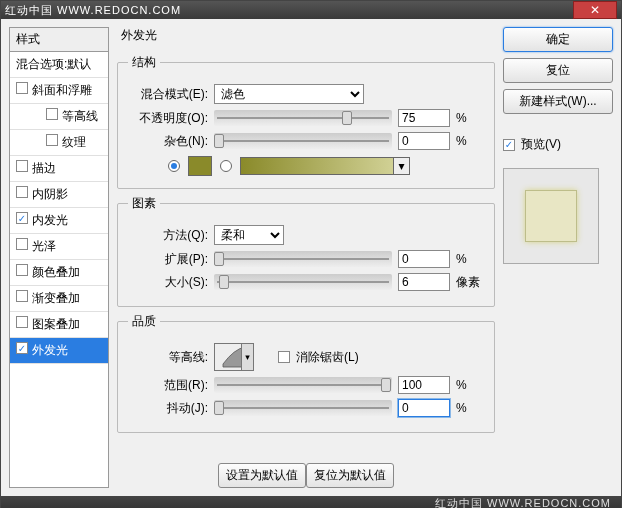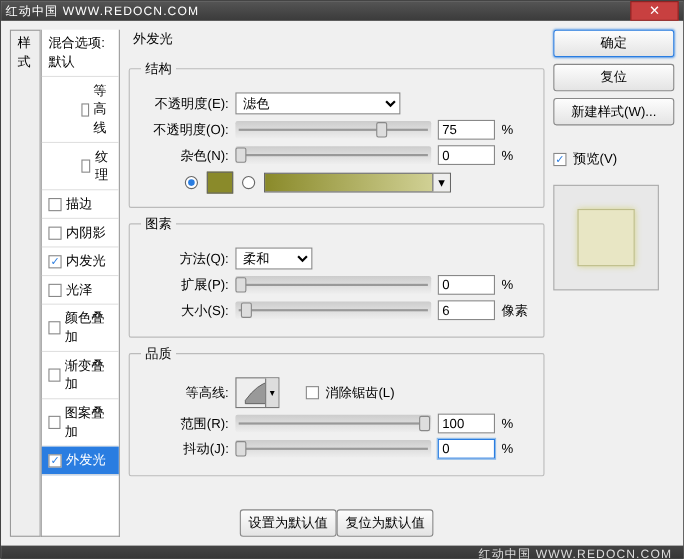--- a/index.html
+++ b/index.html
@@ -2,26 +2,26 @@
 <html><head>
 <meta charset="utf-8">
 <style>
 *{box-sizing:border-box;margin:0;padding:0;font-family:"Microsoft YaHei","SimSun",sans-serif;font-size:12px}
 body{background:#000;width:622px;height:508px;overflow:hidden}
 .window{width:622px;height:508px;background:#f0f0f0;border:1px solid #444;display:flex;flex-direction:column}
 .titlebar{height:28px;background:linear-gradient(#555,#3a3a3a);color:#fff;display:flex;align-items:center;padding:0 4px;justify-content:space-between}
 .titletext{font-size:11px;letter-spacing:1px}
 .closebtn{width:44px;height:18px;background:#c84040;color:#fff;display:flex;align-items:center;justify-content:center;border:1px solid #8b2020;cursor:pointer}
 .content{flex:1;display:flex;padding:8px;gap:8px;background:#f0f0f0}
-.leftcol{width:100px;display:flex;flex-direction:row}
+.leftcol{width:100px;display:flex;flex-direction:column}
 .rightcol{width:110px;display:flex;flex-direction:column;gap:6px}
 .midcol{flex:1;display:flex;flex-direction:column;gap:6px}
 .styleheader{background:#eee;border:1px solid #999;padding:3px 6px;font-size:12px}
 .stylelist{border:1px solid #999;border-top:none;background:#fff;flex:1}
-.styleitem{padding:4px 6px;border-bottom:1px solid #e0e0e0;display:flex;align-items:center;gap:4px;cursor:pointer}
+.styleitem{padding:4px 6px;border-bottom:1px solid #e0e0e0;display:flex;gap:4px;cursor:pointer}
 .styleitem.indent{padding-left:36px}
 .styleitem.selected{background:#2a7de1;color:#fff}
 .chk{width:12px;height:12px;border:1px solid #888;background:#fff;display:inline-flex;align-items:center;justify-content:center;font-size:10px;color:#2a7de1}
 .chk.checked::after{content:"✓"}
 .grouptitle{font-size:12px;margin-bottom:4px;padding-left:4px}
 fieldset{border:1px solid #bbb;padding:8px 10px 10px;border-radius:2px}
 legend{padding:0 4px;font-size:12px}
 .row{display:flex;align-items:center;gap:6px;margin:5px 0}
 .lbl{width:80px;text-align:right}
 select{border:1px solid #888;background:#fff;padding:1px 2px;height:20px}
@@ -59,20 +59,24 @@
   </div>
   <div class="content">
 
     <div class="leftcol">
       <div class="styleheader">样式</div>
       <div class="stylelist">
         <div class="styleitem">
             <span>混合选项:默认</span>
           </div>
         <div id="styleitems">
+            <div class="styleitem">
+              <span class="chk"></span>
+              <span>斜面和浮雕</span>
+            </div>
             <div class="styleitem indent">
               <span class="chk"></span>
               <span>等高线</span>
             </div>
             <div class="styleitem indent">
               <span class="chk"></span>
               <span>纹理</span>
             </div>
             <div class="styleitem">
               <span class="chk"></span>
@@ -109,21 +113,21 @@
           </div>
       </div>
     </div>
 
     <div class="midcol">
       <div class="grouptitle">外发光</div>
 
       <fieldset>
         <legend>结构</legend>
         <div class="row">
-          <span class="lbl">不透明度(E):</span>
+          <span class="lbl">混合模式(E):</span>
           <select style="width:150px"><option>滤色</option></select>
         </div>
         <div class="row">
           <span class="lbl">不透明度(O):</span>
           <div class="slider">
               <div class="thumb" style="left:72%"></div>
             </div>
           <input class="numbox" value="75" style="">
           <span class="unit">%</span>
         </div>

